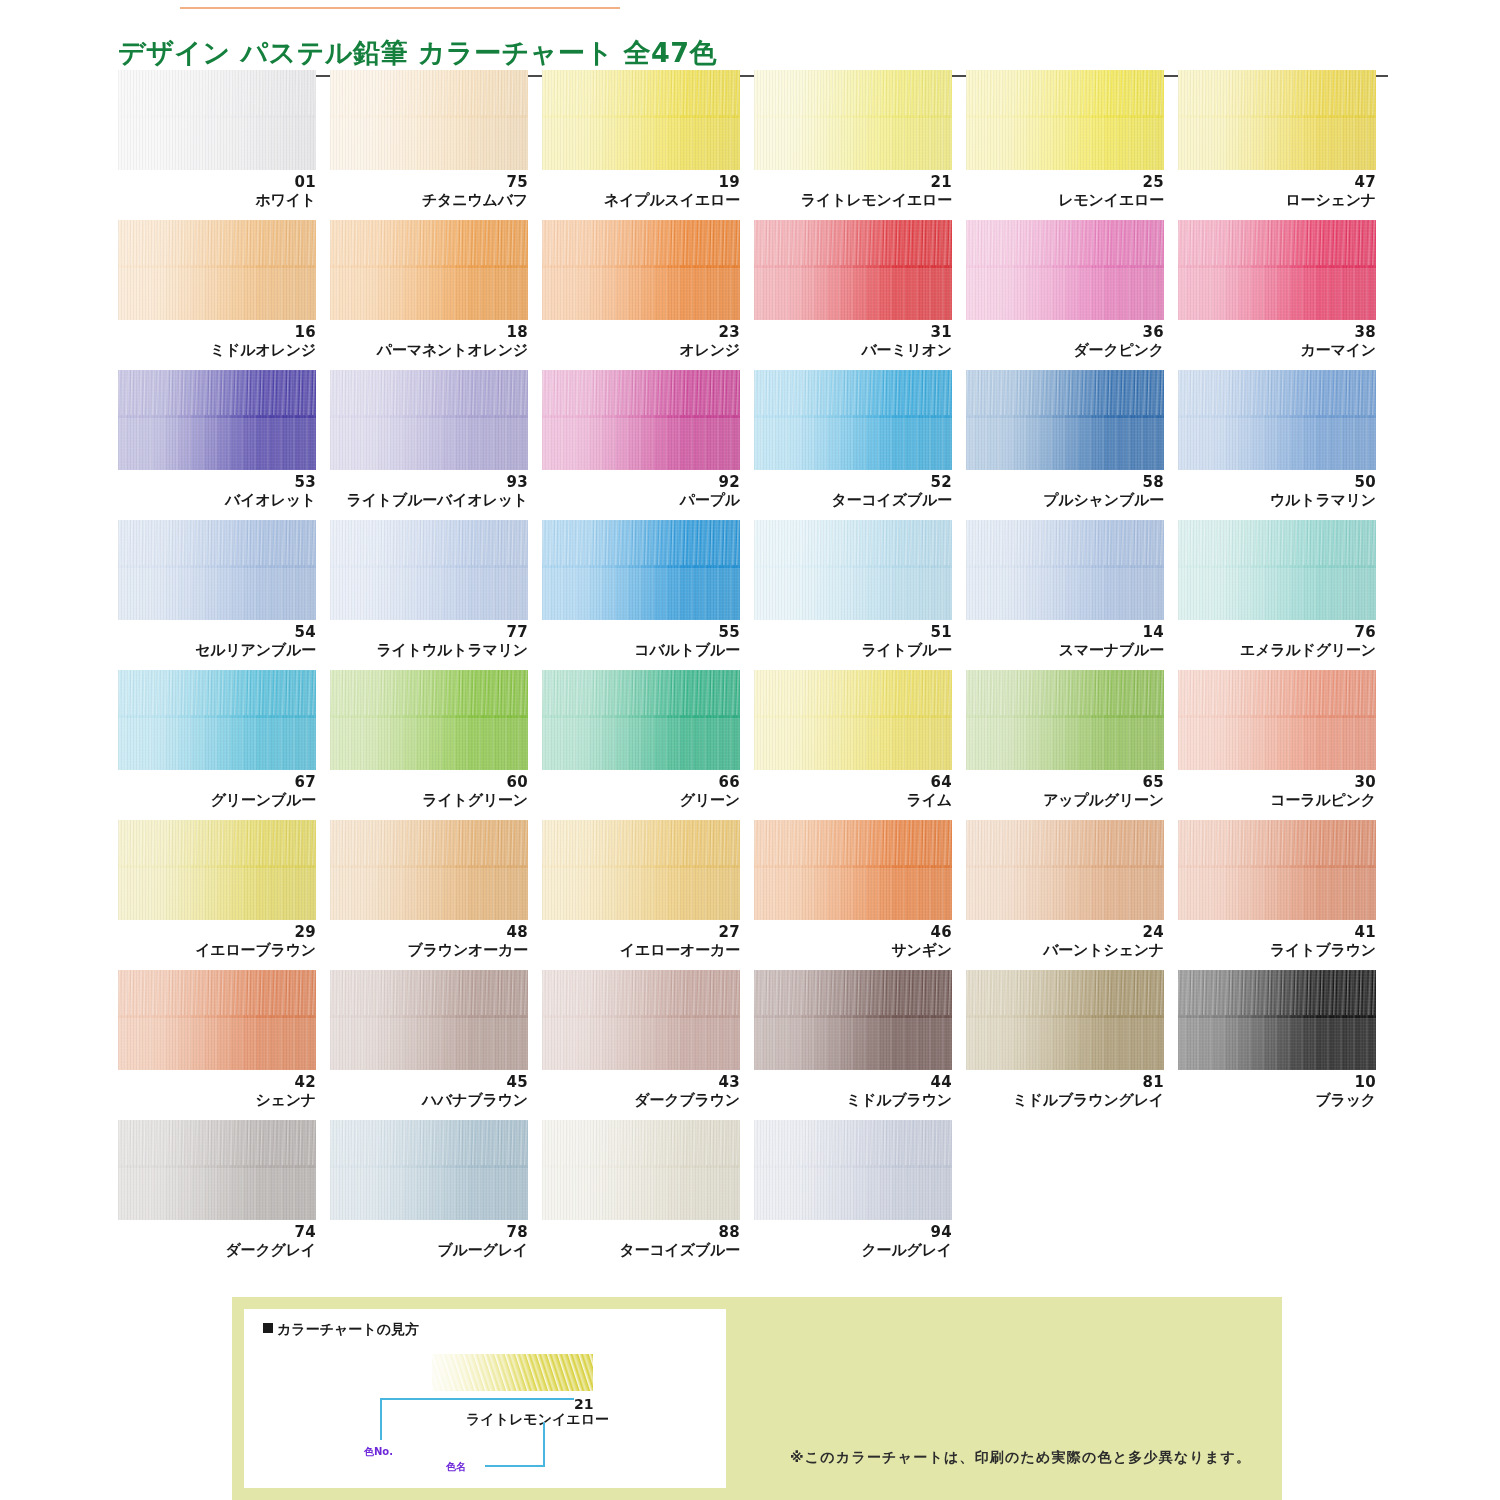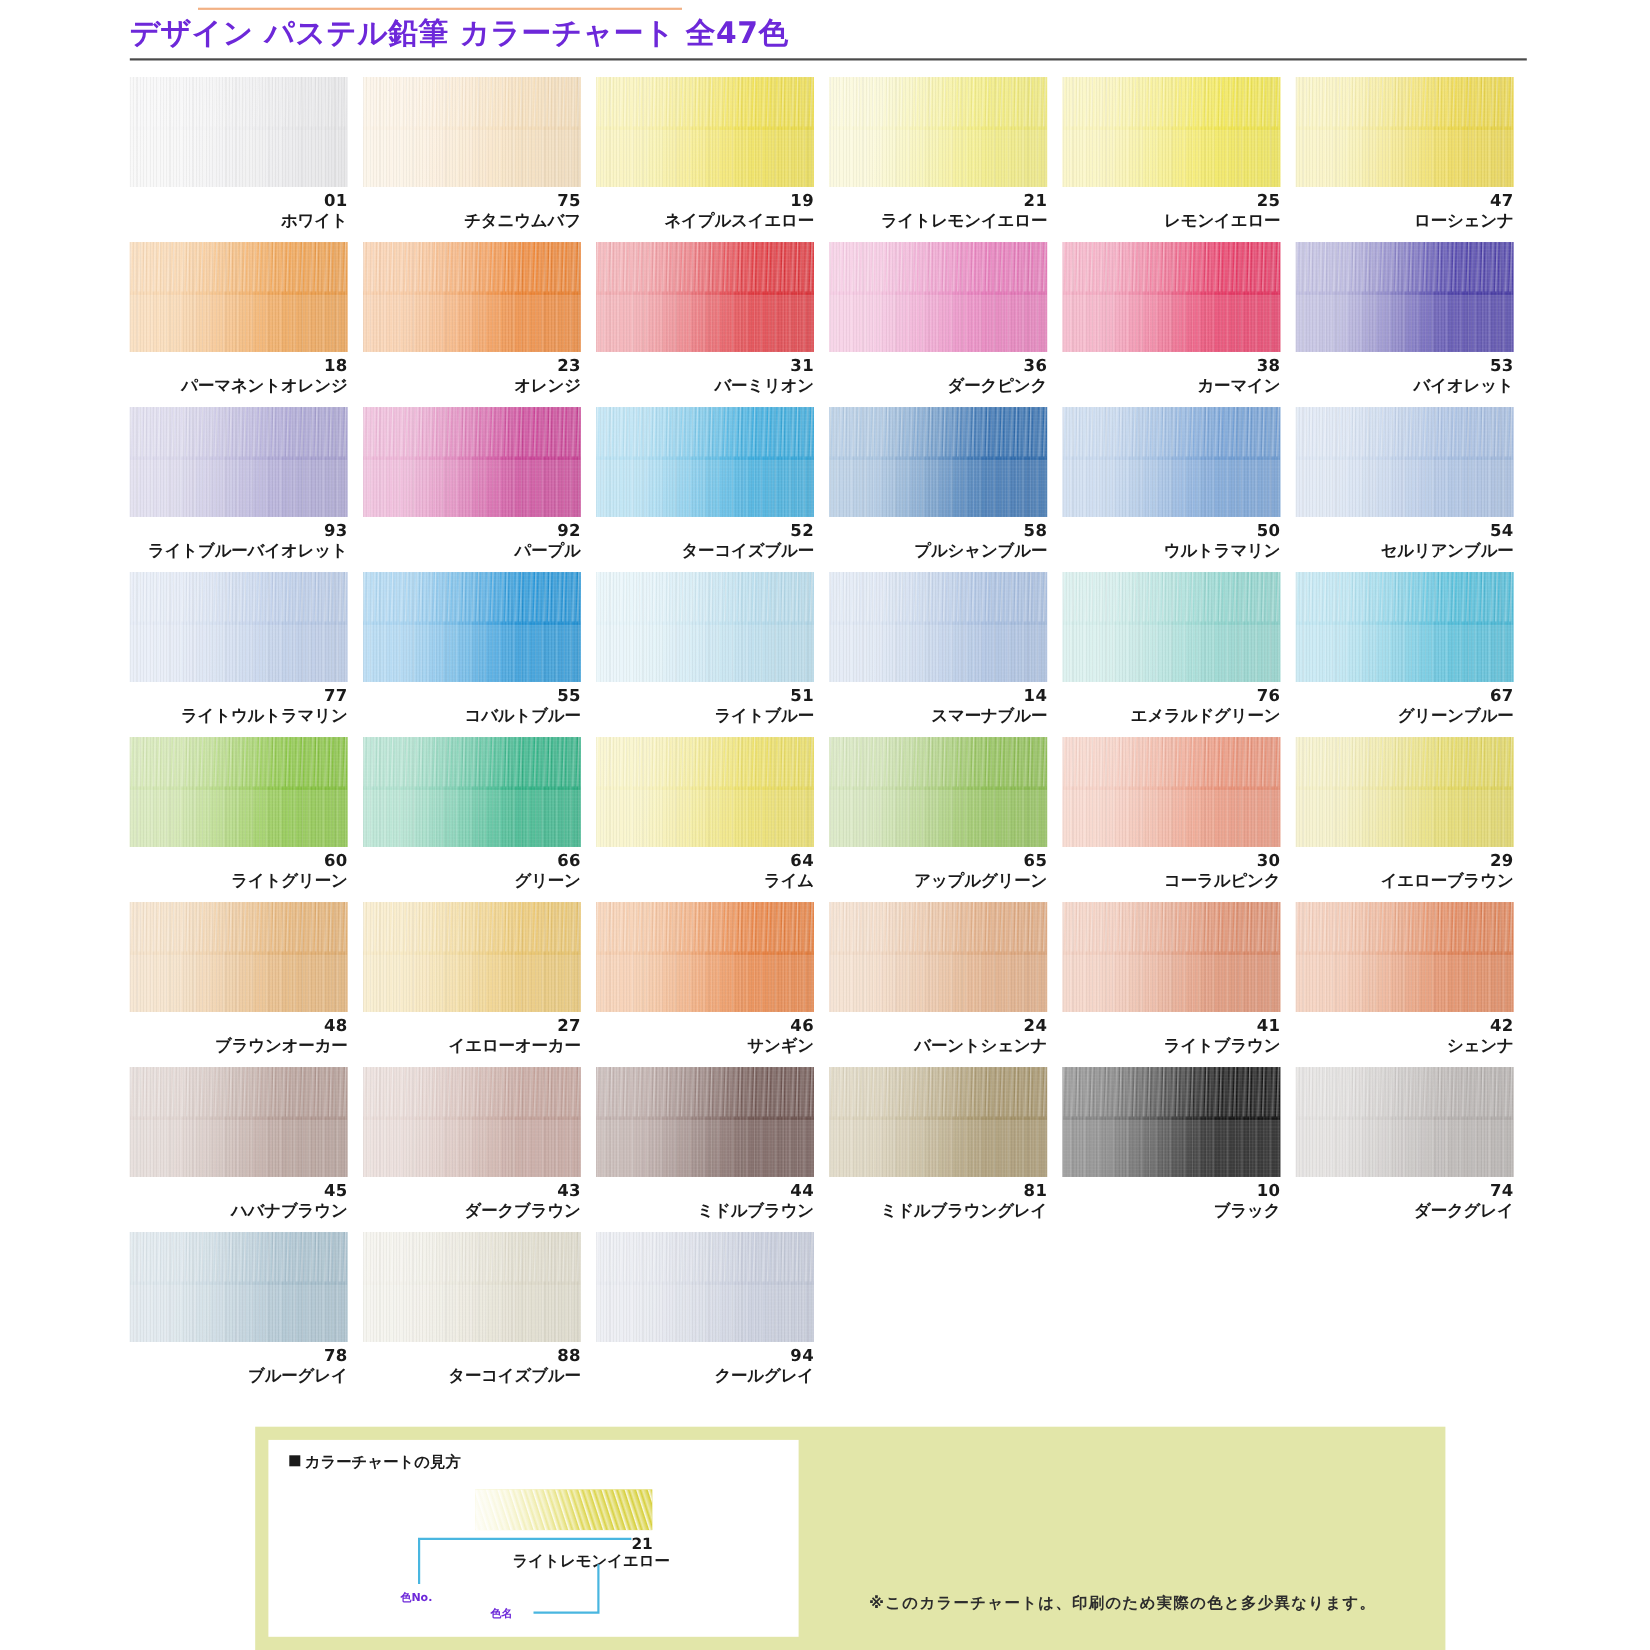--- a/index.html
+++ b/index.html
@@ -31,24 +31,25 @@
   #header {
     position: absolute;
     left: 118px;
     top: 16px;
     width: 1270px;
   }
   #page-title {
     font-size: 27px;
     font-weight: bold;
     letter-spacing: 0.5px;
-    color: #6d28d9;
+    color: #15803d;
     line-height: 1.1;
     padding-bottom: 7px;
     white-space: nowrap;
+    margin-top: 22px;
   }
   #title-rule {
     height: 2px;
     background: #4a4a4a;
     width: 100%;
   }
 
   
   #swatch-grid {
     position: absolute;
@@ -158,21 +159,20 @@
   }
 
   
   #legend-panel {
     position: absolute;
     left: 232px;
     top: 1297px;
     width: 1050px;
     height: 203px;
     background: #e2e6a9;
-    padding-left: 32px;
   }
   #legend-card {
     position: absolute;
     left: 12px;
     top: 12px;
     width: 482px;
     height: 179px;
     background: #ffffff;
   }
   #legend-heading {
@@ -349,20 +349,33 @@
         <div class="tex-v"></div>
         <div class="tex-top"></div>
         <div class="tex-grain"></div>
       </div>
       <div class="swatch-meta">
         <div class="swatch-no">47</div>
         <div class="swatch-name">ローシェンナ</div>
       </div>
     </div>
     <div class="swatch-cell">
+      <div class="swatch-block" style="background: linear-gradient(95deg, rgb(249, 221, 188) 0%, rgb(249, 221, 188) 22%, rgb(241, 188, 125) 72%, rgb(241, 188, 125) 100%);">
+        <div class="tex-band"></div>
+        <div class="tex-light"></div>
+        <div class="tex-v"></div>
+        <div class="tex-top"></div>
+        <div class="tex-grain"></div>
+      </div>
+      <div class="swatch-meta">
+        <div class="swatch-no">16</div>
+        <div class="swatch-name">ミドルオレンジ</div>
+      </div>
+    </div>
+    <div class="swatch-cell">
       <div class="swatch-block" style="background: linear-gradient(95deg, rgb(247, 202, 151) 0%, rgb(247, 202, 151) 22%, rgb(239, 159, 76) 72%, rgb(239, 159, 76) 100%);">
         <div class="tex-band"></div>
         <div class="tex-light"></div>
         <div class="tex-v"></div>
         <div class="tex-top"></div>
         <div class="tex-grain"></div>
       </div>
       <div class="swatch-meta">
         <div class="swatch-no">18</div>
         <div class="swatch-name">パーマネントオレンジ</div>

